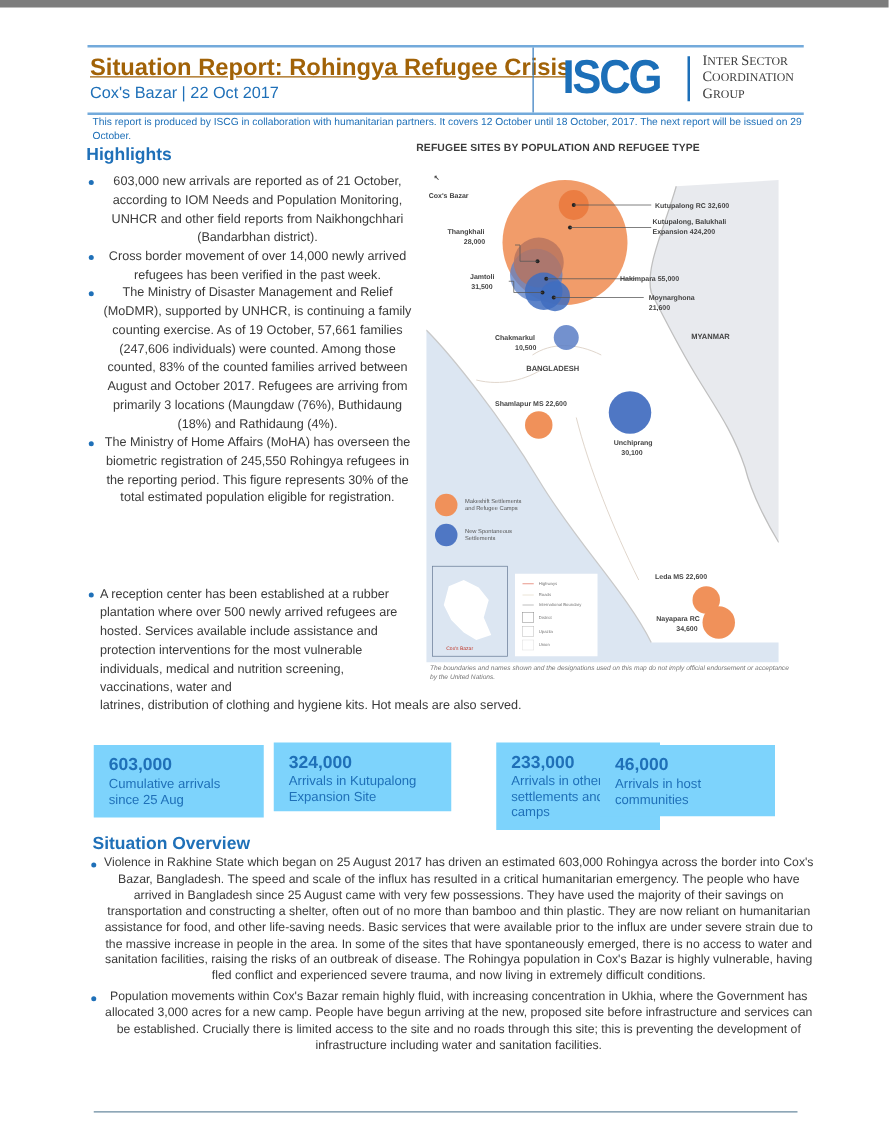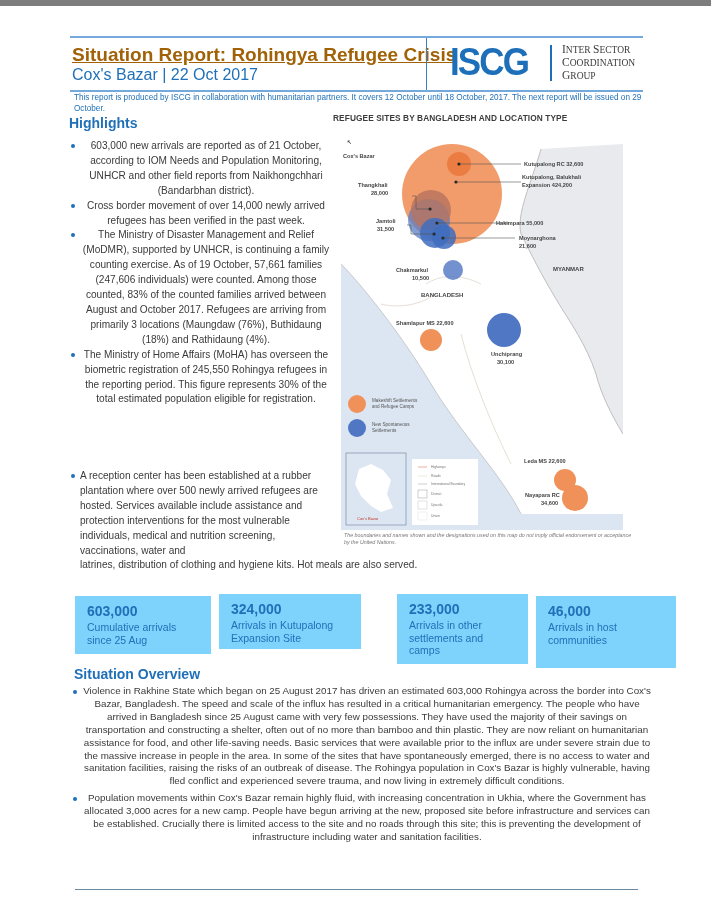--- a/index.html
+++ b/index.html
@@ -5,21 +5,21 @@
   * { box-sizing: border-box; margin: 0; padding: 0; }
   html, body { width: 711px; height: 910px; background: #ffffff; overflow: hidden; }
   body { font-family: "Liberation Sans", sans-serif; color: #333; position: relative; }
   .topbar { position: absolute; left: 0; top: 0; width: 711px; height: 6px; background: #7d7d7d; }
 
   .header { position: absolute; left: 70px; top: 36px; width: 573px; height: 82px; }
   .header .rule-top { position: absolute; left: 0; top: 0; width: 573px; height: 2px; background: #5b9bd5; opacity: .85; }
   .header .rule-bot { position: absolute; left: 0; top: 54px; width: 573px; height: 2px; background: #5b9bd5; opacity: .85; }
   .header .vsep { position: absolute; left: 356px; top: 2px; width: 1px; height: 52px; background: #3a7fc1; }
   .title { position: absolute; left: 2px; top: 8px; font-size: 19px; font-weight: bold; color: #a16207; white-space: nowrap; text-decoration: underline; }
-  .subtitle { position: absolute; left: 2px; top: 30px; font-size: 16px; color: #1f70b8; white-space: nowrap; }
+  .subtitle { position: absolute; left: 2px; top: 30px; font-size: 13px; color: #1f70b8; white-space: nowrap; }
   .logo { position: absolute; left: 380px; top: 5px; font-size: 38px; font-weight: bold; color: #1c6fb8; letter-spacing: -2px; font-family: "Liberation Sans", sans-serif; transform: scaleX(0.92); transform-origin: left; line-height: 42px; }
   .logo-bar { position: absolute; left: 480px; top: 9px; width: 2px; height: 36px; background: #1c6fb8; }
   .logo-text { position: absolute; left: 492px; top: 7px; font-size: 9.5px; line-height: 12px; color: #3c3c3c; white-space: nowrap; font-family: Liberation Serif, serif; }
   .logo-text .cap { font-size: 11.5px; }
   .intro { position: absolute; left: 74px; top: 92px; width: 570px; font-size: 8.2px; line-height: 11px; color: #1f70b8; }
 
   .h2 { position: absolute; font-size: 14px; font-weight: bold; color: #1f70b8; white-space: nowrap; }
   .highlights-h { left: 69px; top: 115px; }
   .overview-h { left: 74px; top: 666px; }
 
@@ -38,21 +38,21 @@
   .map-svg { position: absolute; left: 8px; top: 22px; }
   .map-caption { position: absolute; left: 344px; top: 532px; width: 290px; font-size: 5.3px; line-height: 7px; font-style: italic; color: #777; }
 
   .stats { position: absolute; left: 0; top: 0; }
   .stat { position: absolute; background: #7dd3fc; padding: 7px 12px; }
   .stat .num { font-size: 14px; font-weight: bold; color: #1f70b8; line-height: 16px; }
   .stat .lbl { font-size: 10.5px; color: #1f70b8; line-height: 12.5px; margin-top: 2px; }
   .s1 { left: 75px; top: 596px; width: 136px; height: 58px; }
   .s2 { left: 219px; top: 594px; width: 142px; height: 55px; }
   .s3 { left: 368px; top: 594px; width: 131px; height: 70px; margin-left: 29px; }
-  .s4 { left: 536px; top: 596px; width: 140px; height: 72px; }
+  .s4 { left: 480px; top: 596px; width: 140px; height: 57px; }
 
   .ov-list { left: 72px; top: 685px; width: 580px; font-size: 9.8px; line-height: 12.9px; color: #3a3a3a; }
   .ov-list li { margin-bottom: 4px; }
   .ov-list li::before { top: 5px; }
   .footer-rule { position: absolute; left: 75px; top: 889px; width: 563px; height: 1px; background: #6a8aa0; }
 </style>
 </head>
 <body>
 
 <div class="topbar"></div>
@@ -80,21 +80,21 @@
   <li>The Ministry of Disaster Management and Relief (MoDMR), supported by UNHCR, is continuing a family counting exercise. As of 19 October, 57,661 families (247,606 individuals) were counted.  Among those counted, 83% of the counted families arrived between August and October 2017.  Refugees are arriving from primarily 3 locations (Maungdaw (76%), Buthidaung (18%) and Rathidaung (4%).</li>
   <li>The Ministry of Home Affairs (MoHA) has overseen the biometric registration of 245,550 Rohingya refugees in the reporting period. This figure represents 30% of the total estimated population eligible for registration.</li>
 </ul>
 <div class="hl-last">
   <span class="bullet"></span>
   <span class="fill">A reception center has been established at a rubber plantation where over 500 newly arrived refugees are hosted. Services available include assistance and protection interventions for the most vulnerable individuals, medical and nutrition screening, vaccinations, water and</span>
   <span class="tail">latrines, distribution of clothing and hygiene kits. Hot meals are also served.</span>
 </div>
 
 <div class="map">
-  <div class="map-title">REFUGEE SITES BY BANGLADESH AND LOCATION TYPE</div>
+  <div class="map-title">REFUGEE SITES BY POPULATION AND REFUGEE TYPE</div>
   <svg class="map-svg" width="282" height="396" viewBox="0 0 282 396" font-family="Liberation Sans, sans-serif">
 
     <rect x="0" y="0" width="282" height="396" fill="#ffffff"></rect>
 
     <path d="M0,130 L0,396 L282,396 L282,380 L180,380 C160,340 120,300 90,250 C60,200 20,150 0,130 Z" fill="#dce6f2"></path>
 
     <path d="M200,15 L282,10 L282,300 C270,280 260,260 255,240 C245,210 230,190 215,165 C200,140 190,120 180,100 C175,80 190,50 200,15 Z" fill="#e8eaee"></path>
 
     <path d="M0,130 C20,150 60,200 90,250 C120,300 160,340 180,380" fill="none" stroke="#c9c9c9" stroke-width="1"></path>
     <path d="M200,15 C190,50 175,80 180,100 C190,120 200,140 215,165 C230,190 245,210 255,240 C260,260 270,280 282,300" fill="none" stroke="#bfbfbf" stroke-width="1"></path>

